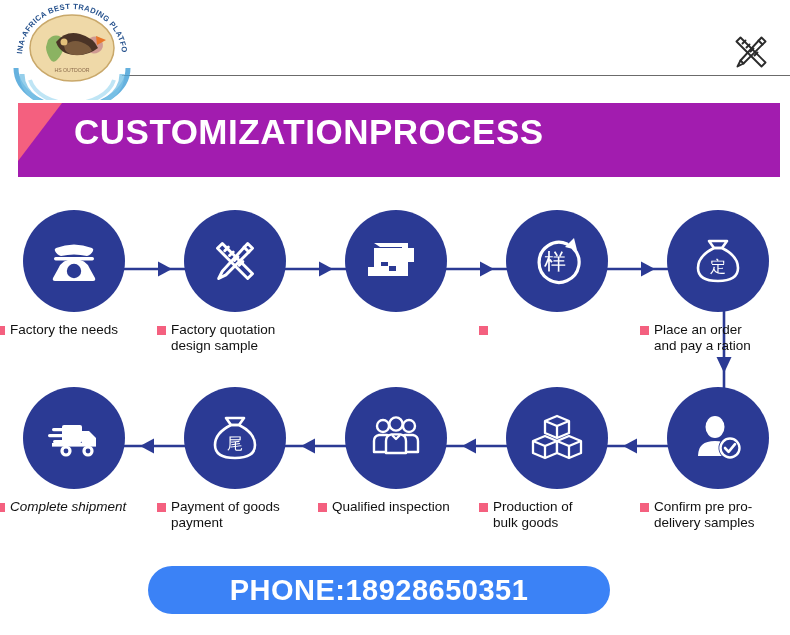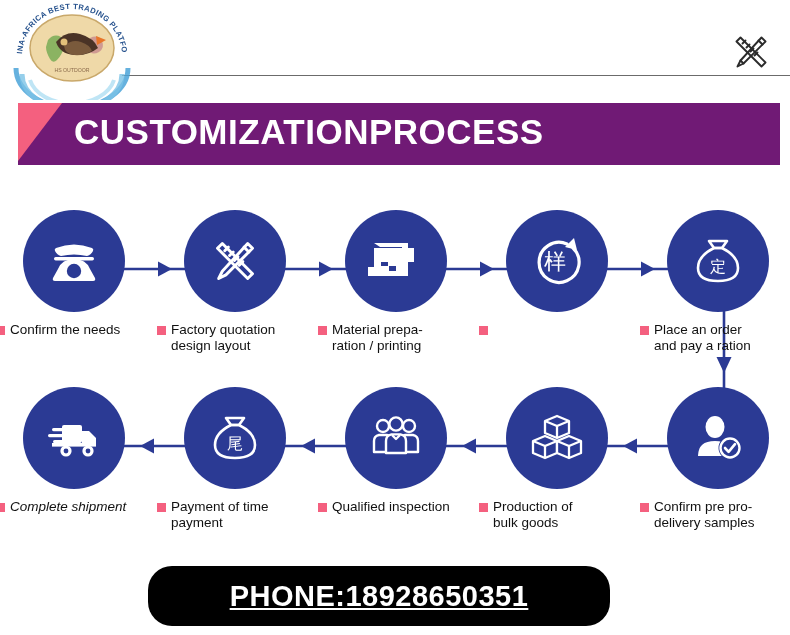--- a/index.html
+++ b/index.html
@@ -16,22 +16,22 @@
   .header{position:absolute;left:0;top:0;width:790px;height:100px;}
   .hrule{position:absolute;left:122px;top:75px;width:668px;height:1px;background:#6b6b6b;}
 
   .logo{position:absolute;left:8px;top:2px;width:128px;height:98px;}
   .logo svg{display:block;}
 
   .tool-icon{position:absolute;left:727px;top:28px;width:48px;height:48px;}
 
   
   .banner{
-    position:absolute;left:18px;top:103px;width:762px;height:62px;
-    background:#701a75;overflow:hidden;
+    position:absolute;left:18px;top:103px;width:762px;height:74px;
+    background:#a21caf;overflow:hidden;
   }
   .banner-tri{
     position:absolute;left:0;top:0;width:0;height:0;
     border-left:44px solid #f4607f;
     border-bottom:58px solid transparent;
   }
   .banner-title{
     position:absolute;left:56px;top:0;height:58px;
     display:flex;align-items:center;
     color:#ffffff;font-size:35px;letter-spacing:0.5px;
@@ -62,24 +62,24 @@
   }
 
   
   .conn{position:absolute;z-index:1;}
   .conn-h{height:22px;}
   .conn-v{width:22px;}
   .conn svg{display:block;overflow:visible;}
 
   
   .phone{
-    position:absolute;left:148px;top:566px;width:462px;height:60px;
-    background:#000000;border-radius:24px;
+    position:absolute;left:148px;top:566px;width:462px;height:48px;
+    background:#3b82f6;border-radius:24px;
     display:flex;align-items:center;justify-content:center;
-    color:#ffffff;font-size:29px;font-weight:bold;letter-spacing:0.5px;text-decoration:underline;
+    color:#ffffff;font-size:29px;font-weight:bold;letter-spacing:0.5px;
   }
 </style>
 </head>
 <body>
 
 <div class="page">
 
   <div class="header">
 
     <div class="hrule"></div>
@@ -200,57 +200,52 @@
       <div class="circle">
         <svg width="58" height="58" viewBox="0 0 58 58" xmlns="http://www.w3.org/2000/svg" fill="#ffffff">
           <path d="M11 16 q18 -7 36 0 q2 1 1 3 q-2 4 -6 5 q-13 -3 -26 0 q-4 -1 -6 -5 q-1 -2 1 -3 z"></path>
           <rect x="9" y="25" width="40" height="3.4" rx="1.7"></rect>
           <path d="M29 27 q-12 0 -16 10 l-5 9 q-1 3 2 3 h38 q3 0 2 -3 l-5 -9 q-4 -10 -16 -10 z"></path>
           <circle cx="29" cy="39" r="7.2" fill="#2b3a94"></circle>
         </svg>
       </div>
       <div class="label">
         <span class="bullet"></span>
-        <span style="white-space:pre-line;">Confirm the needs</span>
+        <span style="white-space:pre-line;">Factory the needs</span>
       </div>
     </div>
 
     <div class="node" style="left:157px;top:40px;">
       <div class="circle">
         <svg width="58" height="58" viewBox="0 0 48 48" xmlns="http://www.w3.org/2000/svg" fill="none" stroke="#ffffff" stroke-width="2.4" stroke-linejoin="round" stroke-linecap="round">
           <path d="M13.5 9.5 L9.5 13.5 L34.5 38.5 L38.5 34.5 Z"></path>
           <path d="M15.5 15.5 L18.5 12.5"></path>
           <path d="M19.5 19.5 L22.5 16.5"></path>
           <path d="M23.5 23.5 L26.5 20.5"></path>
           <path d="M27.5 27.5 L30.5 24.5"></path>
           <path d="M34.5 9.5 L38.5 13.5 L16.5 35.5 L10.5 38.5 L13.5 32.5 Z"></path>
           <path d="M31.5 12.5 L35.5 16.5"></path>
         </svg>
       </div>
       <div class="label">
         <span class="bullet"></span>
         <span style="white-space:pre-line;">Factory quotation
-design layout</span>
+design sample</span>
       </div>
     </div>
 
     <div class="node" style="left:318px;top:40px;">
       <div class="circle">
         <svg width="56" height="56" viewBox="0 0 56 56" xmlns="http://www.w3.org/2000/svg" fill="#ffffff">
           <path d="M6 10 h34 v5 h6 v9 h-6 v-4 h-6 v-6 h-22 z"></path>
           <path d="M6 15 h22 v8 h-7 v6 h-8 v5 h-7 z"></path>
           <path d="M13 29 h8 v-6 h7 v-8 h12 v5 h6 v9 h-6 v14 h-40 v-9 h13 z"></path>
           <rect x="21" y="33" width="7" height="5" fill="#2b3a94"></rect>
           <rect x="13" y="29" width="7" height="4" fill="#2b3a94"></rect>
         </svg>
-      </div>
-      <div class="label">
-        <span class="bullet"></span>
-        <span style="white-space:pre-line;">Material prepa-
-ration / printing</span>
       </div>
     </div>
 
     <div class="node" style="left:479px;top:40px;">
       <div class="circle">
         <svg width="60" height="60" viewBox="0 0 60 60" xmlns="http://www.w3.org/2000/svg">
           <path d="M46 17 A20 20 0 1 1 40 13" fill="none" stroke="#ffffff" stroke-width="3.2" stroke-linecap="round"></path>
           <polygon points="47,7 50,19 38,16" fill="#ffffff"></polygon>
           <text x="28" y="38" font-family="DejaVu Sans, sans-serif" font-size="22" fill="#ffffff" text-anchor="middle">样</text>
         </svg>
@@ -299,21 +294,21 @@
     <div class="node" style="left:157px;top:217px;">
       <div class="circle">
         <svg width="58" height="58" viewBox="0 0 58 58" xmlns="http://www.w3.org/2000/svg">
           <path d="M20 9 h18 l-5 7 h-8 z" fill="none" stroke="#ffffff" stroke-width="2.6" stroke-linejoin="round"></path>
           <path d="M25 16 q-16 8 -16 20 q0 13 20 13 q20 0 20 -13 q0 -12 -16 -20 z" fill="none" stroke="#ffffff" stroke-width="2.6" stroke-linejoin="round"></path>
           <text x="29" y="40" font-family="DejaVu Sans, sans-serif" font-size="16" fill="#ffffff" text-anchor="middle">尾</text>
         </svg>
       </div>
       <div class="label">
         <span class="bullet"></span>
-        <span style="white-space:pre-line;">Payment of time
+        <span style="white-space:pre-line;">Payment of goods
 payment</span>
       </div>
     </div>
 
     <div class="node" style="left:479px;top:217px;">
       <div class="circle">
         <svg width="58" height="58" viewBox="0 0 58 58" xmlns="http://www.w3.org/2000/svg" fill="none" stroke="#ffffff" stroke-width="2.3" stroke-linejoin="round">
 
           <path d="M29 7 L41 12 L41 24 L29 29 L17 24 L17 12 Z"></path>
           <path d="M17 12 L29 17 L41 12"></path>

